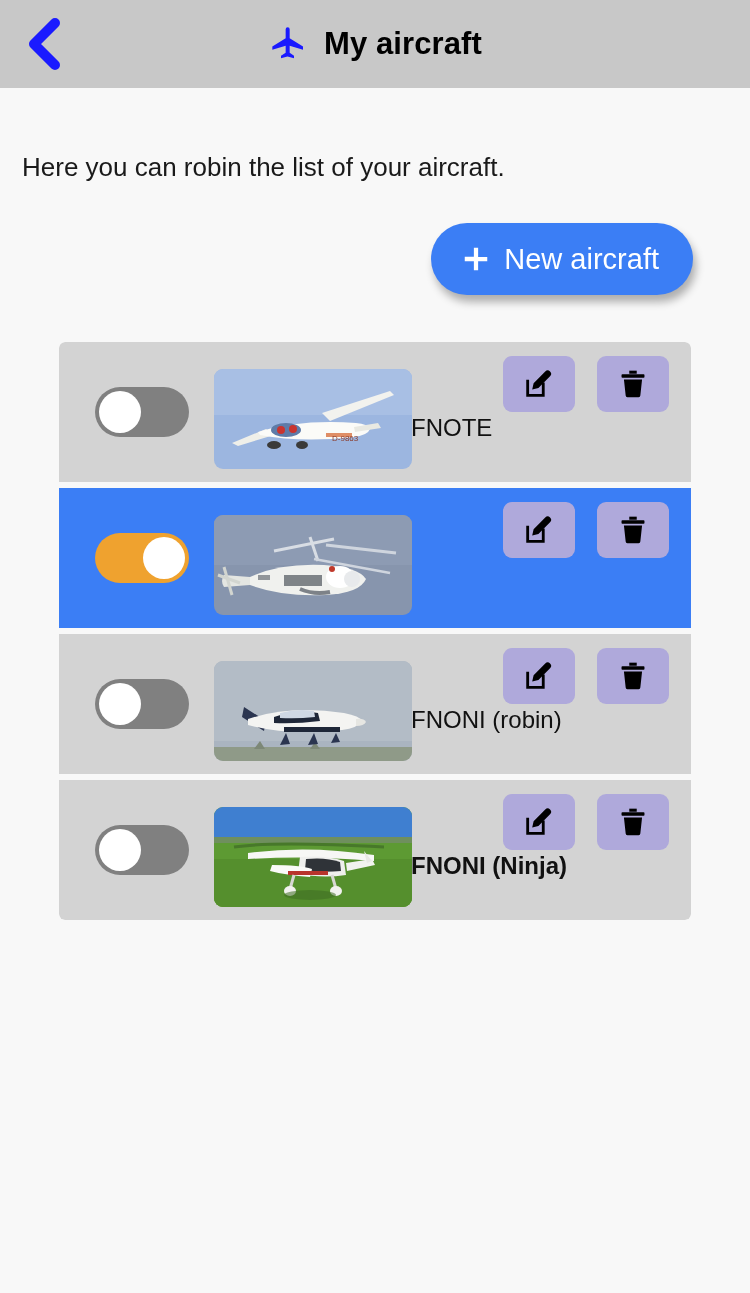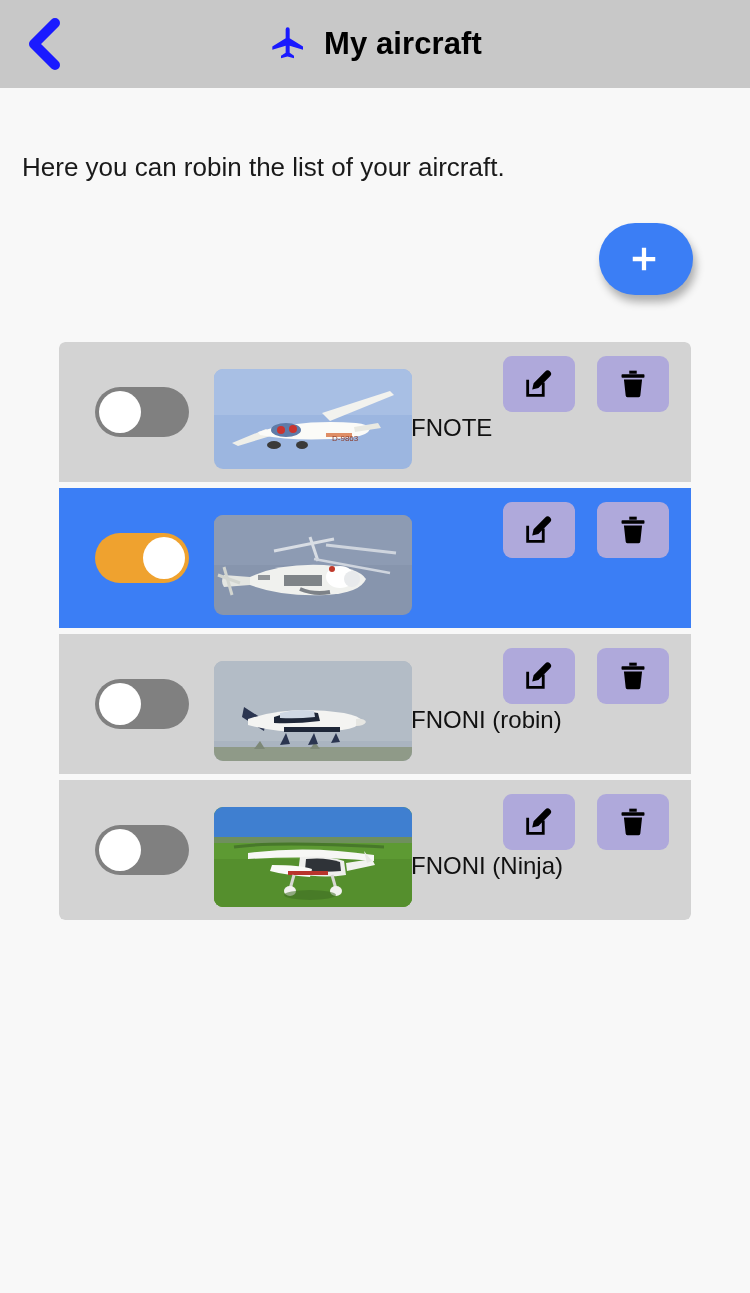--- a/index.html
+++ b/index.html
@@ -107,21 +107,21 @@
     background: #d3d3d3;
     margin-bottom: 6px;
   }
   .row:last-child {
     margin-bottom: 0;
   }
   .row.active {
     background: #3b7ef5;
   }
   .row:first-child { border-radius: 6px 6px 0 0; }
-  .row:last-child  { border-radius: 0 0 6px 6px; }
+  .row:last-child  { border-radius: 0 0 6px 6px; font-weight: bold; }
 
   
   .toggle {
     position: absolute;
     left: 36px;
     top: 50%;
     transform: translateY(-50%);
     width: 94px;
     height: 50px;
     border-radius: 25px;
@@ -210,20 +210,21 @@
 
 <div class="intro">
   <p>Here you can robin the list of your aircraft.</p>
 </div>
 
 <div class="new-row">
   <button class="new-btn">
     <svg class="plus-icon" width="30" height="30" viewBox="0 0 24 24">
       <path fill="#ffffff" d="M10.3 3h3.4v7.3H21v3.4h-7.3V21h-3.4v-7.3H3v-3.4h7.3z"></path>
     </svg>
+    <span>New aircraft</span>
   </button>
 </div>
 
 <div class="list">
 
   <div class="row">
     <div class="toggle">
       <div class="knob"></div>
     </div>
     <div class="thumb">

